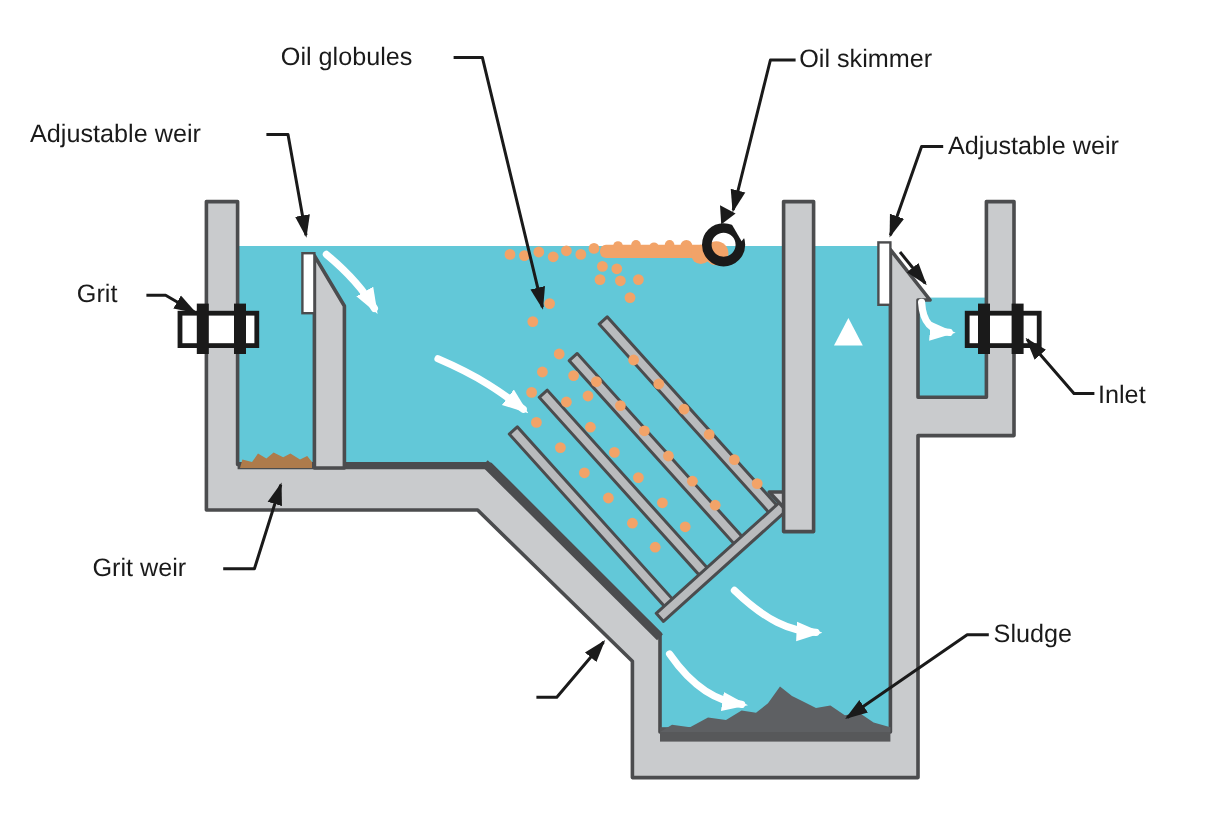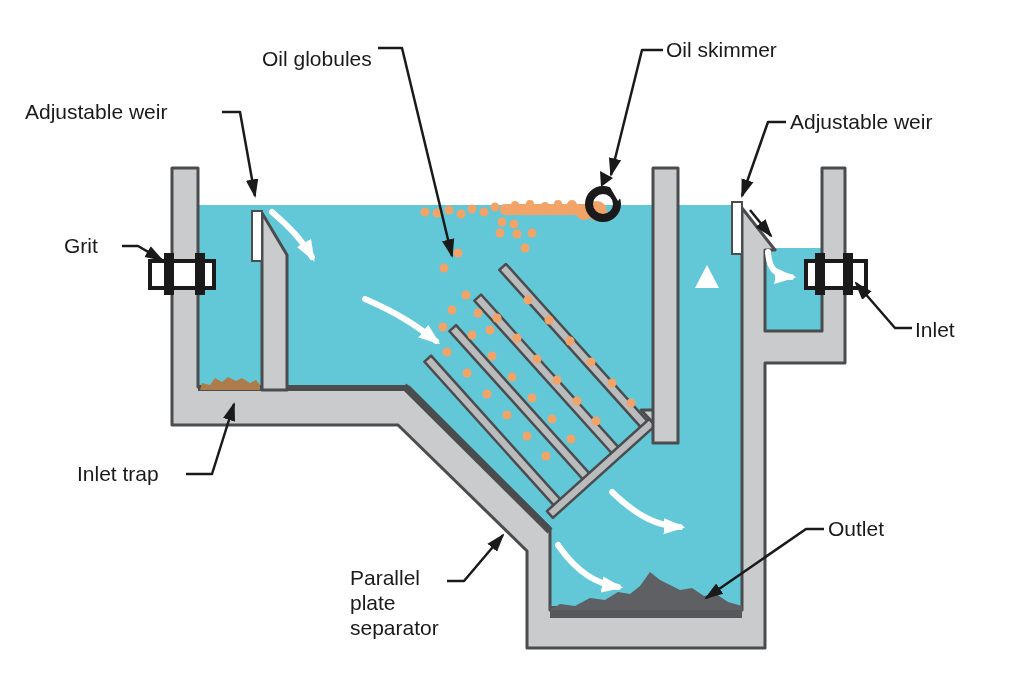--- a/index.html
+++ b/index.html
@@ -163,24 +163,21 @@
       <path class="leader" marker-end="url(#bh)" d="M663,50 L642,50 L611,175"></path>
       <path class="leader" marker-end="url(#bh)" d="M786,122 L768,122 L742,196"></path>
       <path class="leader" marker-end="url(#bh)" d="M750,210 L771,236"></path>
       <path class="leader" marker-end="url(#bh)" d="M912,328 L895,328 L856,283"></path>
       <path class="leader" marker-end="url(#bh)" d="M186,474 L212,474 L234,404"></path>
       <path class="leader" marker-end="url(#bh)" d="M447,581 L464,581 L503,535"></path>
       <path class="leader" marker-end="url(#bh)" d="M824,529 L806,529 L706,598"></path>
     </g>
   </svg>
 
-  <div class="label" style="left:234px;top:46px;margin-left:28px;">Oil globules</div>
+  <div class="label" style="left:234px;top:35px;">Oil globules</div>
   <div class="label" style="left:666px;top:37px;text-align:right;">Oil skimmer</div>
   <div class="label" style="left:25px;top:99px;">Adjustable weir</div>
   <div class="label" style="left:790px;top:109px;">Adjustable weir</div>
   <div class="label" style="left:64px;top:233px;">Grit</div>
   <div class="label" style="left:915px;top:317px;">Inlet</div>
-  <div class="label" style="left:77px;top:461px;">Inlet trap</div>
-  <div class="label" style="left:350px;top:565px;">Parallel
-plate
-separator</div>
-  <div class="label" style="left:828px;top:516px;">Outlet</div>
+  <div class="label" style="left:77px;top:461px;">Grit weir</div>
+  <div class="label" style="left:828px;top:516px;">Sludge</div>
 </div>
 
 </body></html>

